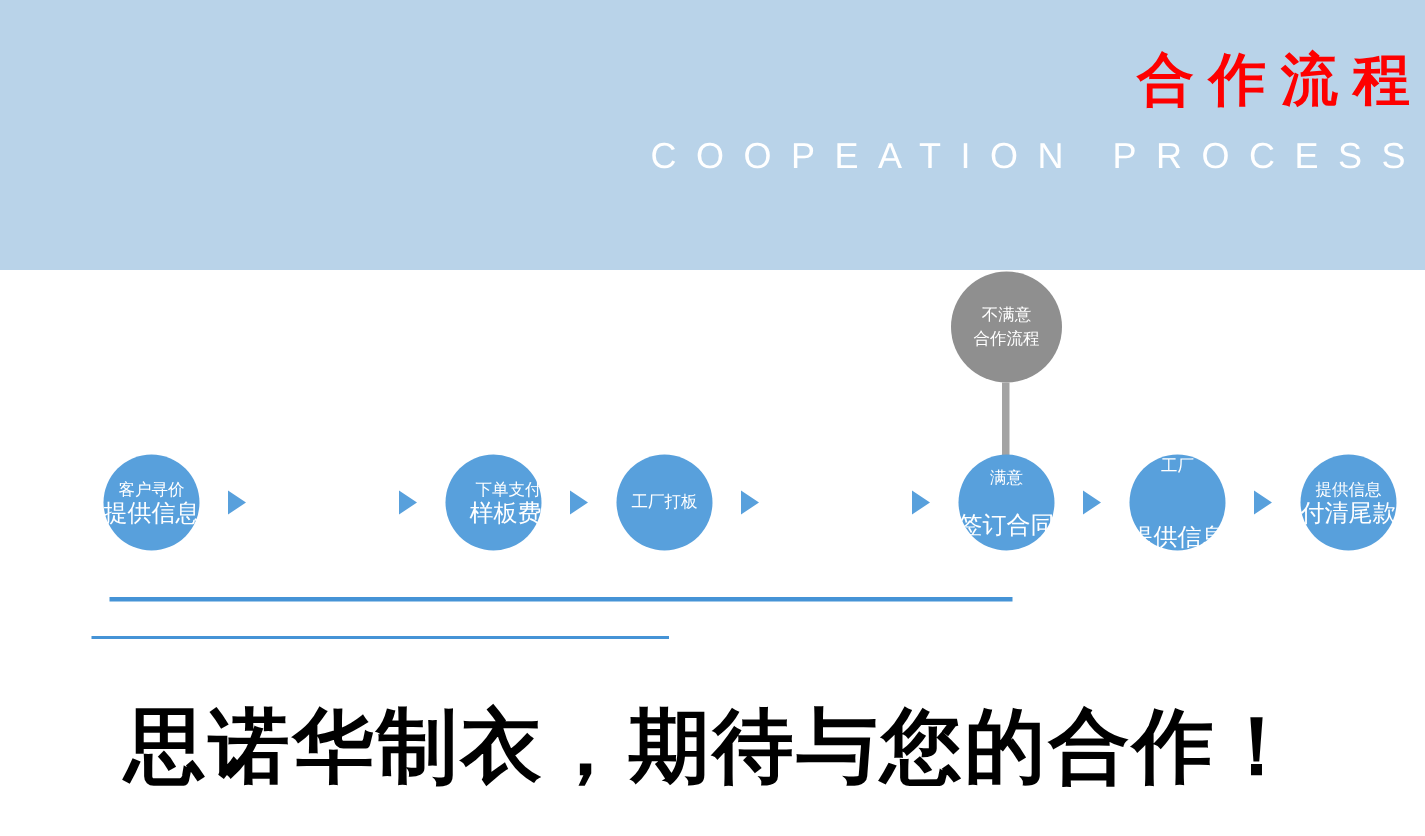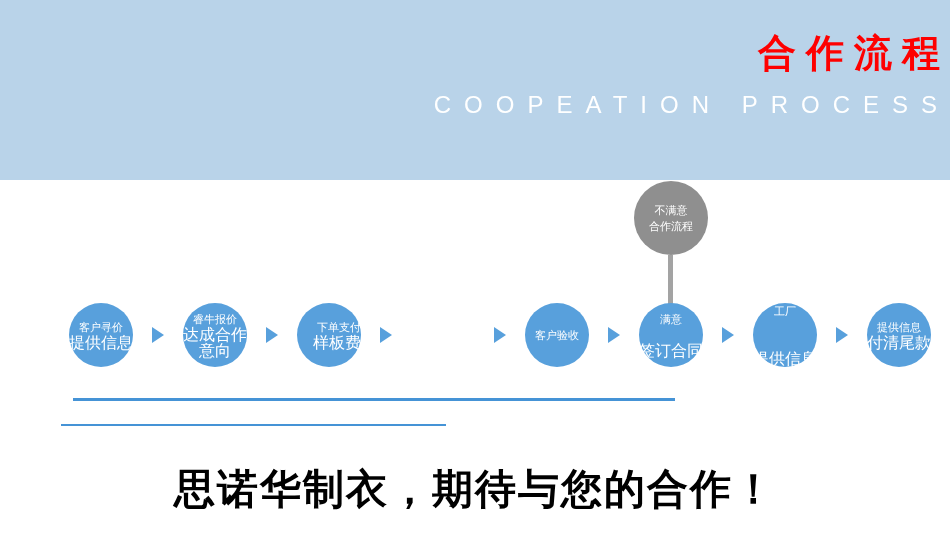--- a/index.html
+++ b/index.html
@@ -94,21 +94,21 @@
   .rule { position:absolute; background:#4593d6; }
   .rule-1 { left:57px;  top:253px; width:602px; height:3px; }
   .rule-2 { left:45px;  top:279px; width:385px; height:2px; }
 
   
   .footer {
     position:absolute; top:462px; left:0;
     width:950px;
     text-align:center;
     color:#000000;
-    font-size:41px;
+    font-size:54px;
     font-weight:900;
     letter-spacing:2px;
   }
 </style>
 </head>
 <body>
 
 <div class="banner">
   <div class="banner-title">合作流程</div>
   <div class="banner-subtitle">COOPEATION  PROCESS</div>
@@ -121,37 +121,33 @@
     <span class="l2">合作流程</span>
   </div>
   <div class="branch-connector"></div>
 
   <div class="circle step s1">
     <span class="l1">客户寻价</span>
     <span class="l2">提供信息</span>
   </div>
   <div class="arrow a1"></div>
 
-  <div class="circle step s2">
-    <span class="l1">睿牛报价</span>
-    <span class="l2">达成合作意向</span>
-  </div>
   <div class="arrow a2"></div>
 
   <div class="circle step s3">
     <span class="l1">下单支付</span>
     <span class="l2">样板费</span>
   </div>
   <div class="arrow a3"></div>
 
+  <div class="circle step s4">
+    <span class="l1">工厂打板</span>
+  </div>
   <div class="arrow a4"></div>
 
-  <div class="circle step s5">
-    <span class="l1">客户验收</span>
-  </div>
   <div class="arrow a5"></div>
 
   <div class="circle step s6">
     <span class="l1">满意</span>
     <span class="l2">签订合同</span>
   </div>
   <div class="arrow a6"></div>
 
   <div class="circle step s7">
     <span class="l1">工厂</span>

